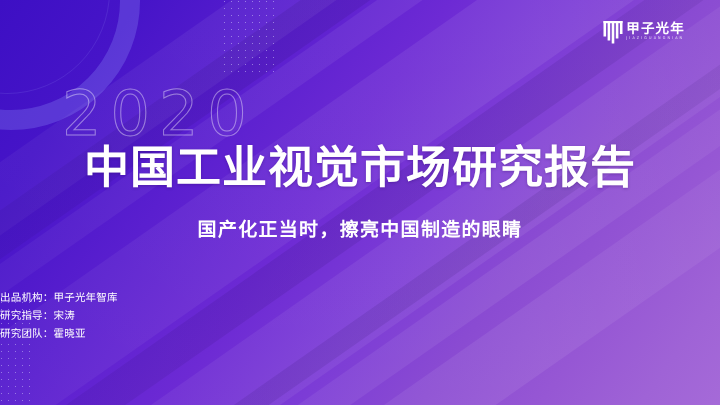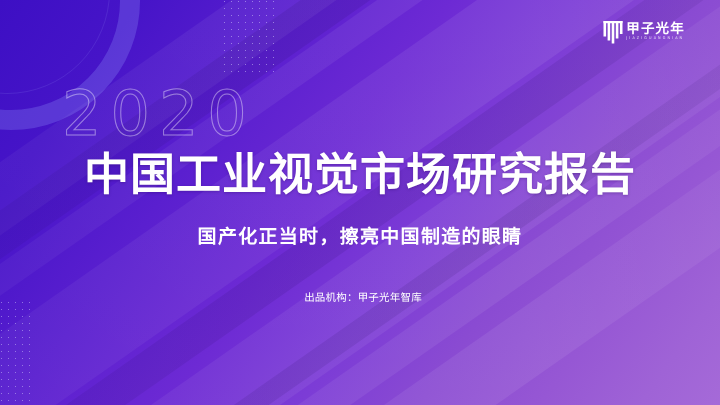--- a/index.html
+++ b/index.html
@@ -166,21 +166,21 @@
     top: 142px;
     text-align: center;
   }
   #main-title {
     font-family: "DejaVu Sans", "Liberation Sans", sans-serif;
     font-size: 45px;
     font-weight: 700;
     color: #ffffff;
     letter-spacing: 1.0px;
     line-height: 1.12;
-    margin: 8px;
+    margin: 1px;
     text-shadow: 0 1px 3px rgba(40,0,90,0.30);
     white-space: nowrap;
   }
   #subtitle {
     margin: 26px 0 0 0;
     font-family: Liberation Sans, sans-serif;
     font-size: 19px;
     font-weight: 700;
     color: #ffffff;
     letter-spacing: 1.3px;
@@ -188,22 +188,20 @@
     white-space: nowrap;
   }
 
   
   #credits {
     position: absolute;
     left: 0;
     right: 0;
     top: 288px;
     display: flex;
-    justify-content: center;
-    padding-left: 6px;
   }
   #credits .inner {
     display: block;
     text-align: left;
   }
   #credits .line {
     font-family: "DejaVu Sans", "Liberation Sans", sans-serif;
     font-size: 10.5px;
     font-weight: 400;
     color: #ffffff;
@@ -257,16 +255,22 @@
   <div id="headline-block">
     <h1 id="main-title">中国工业视觉市场研究报告</h1>
     <p id="subtitle">国产化正当时，擦亮中国制造的眼睛</p>
   </div>
 
   <div id="credits">
     <div class="inner">
       <div class="line">
         <span class="k">出品机构：</span><span class="v">甲子光年智库</span>
       </div>
+      <div class="line">
+        <span class="k">研究指导：</span><span class="v">宋涛</span>
+      </div>
+      <div class="line">
+        <span class="k">研究团队：</span><span class="v">霍晓亚</span>
+      </div>
     </div>
   </div>
 
 </div>
 
 </body></html>

